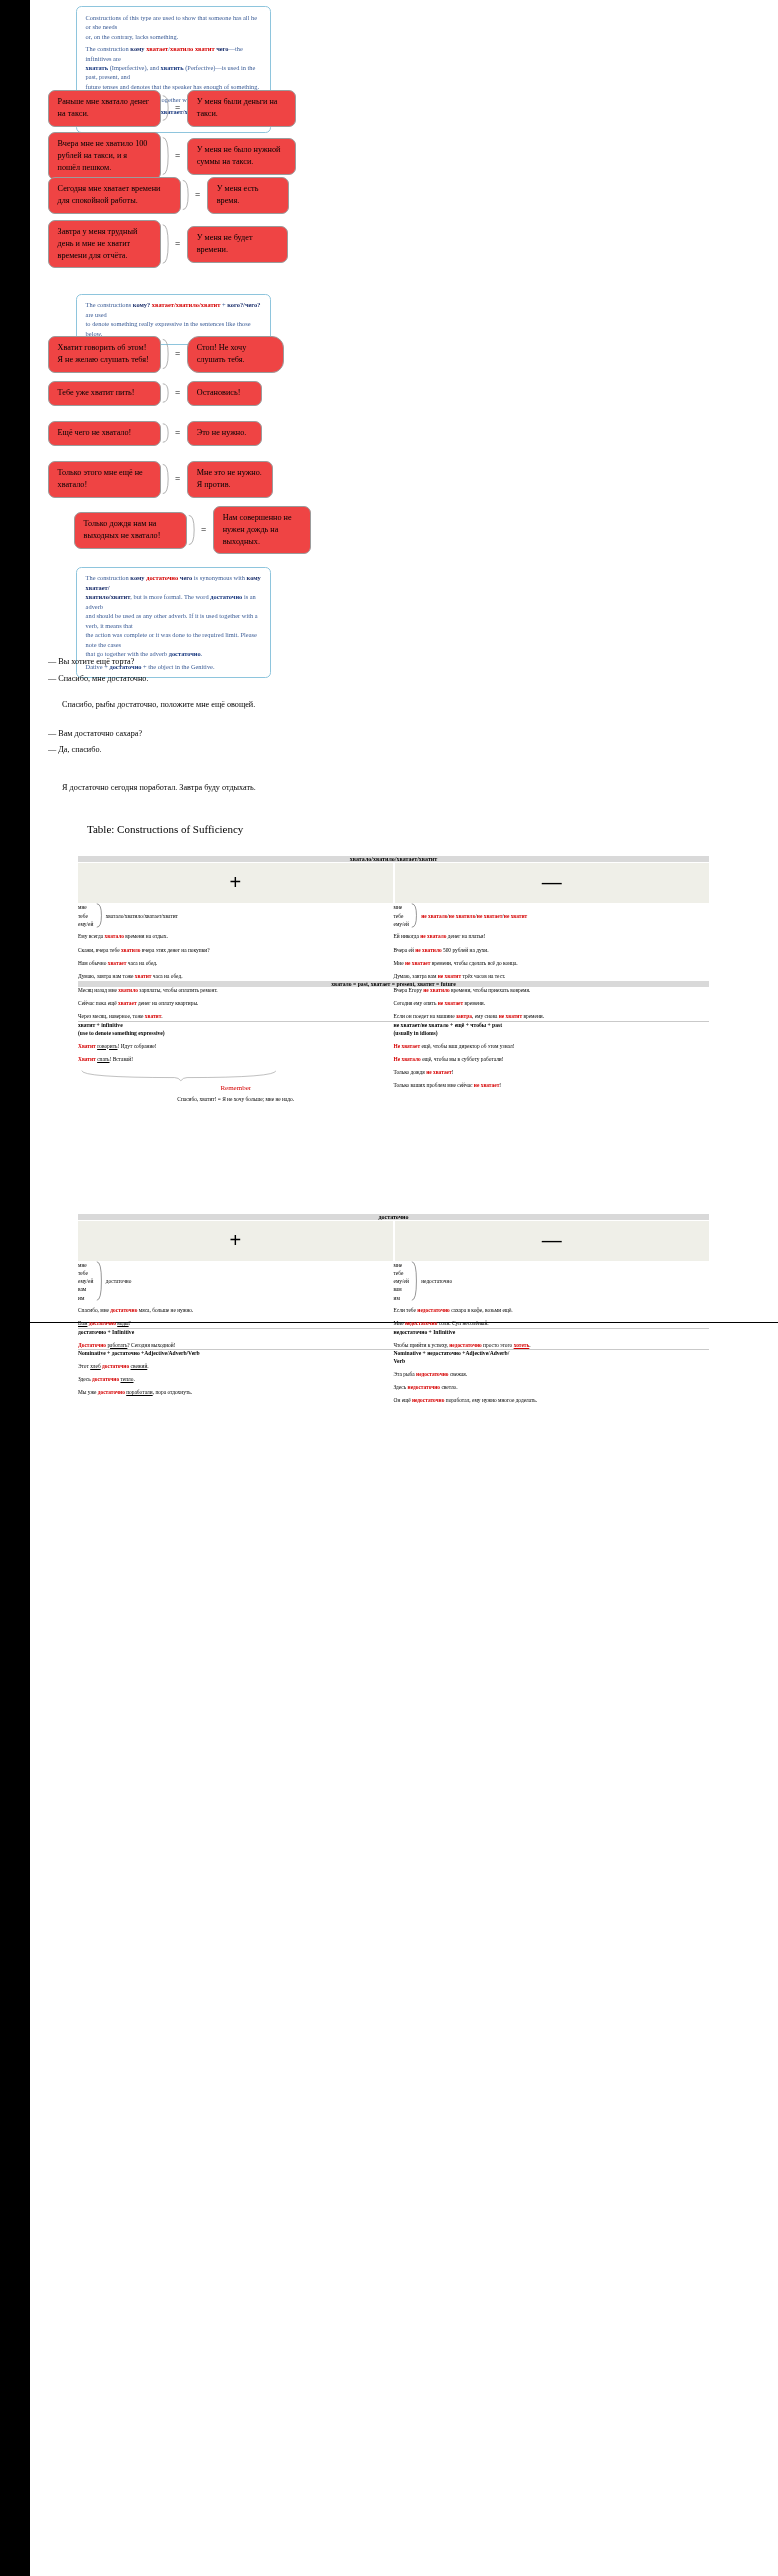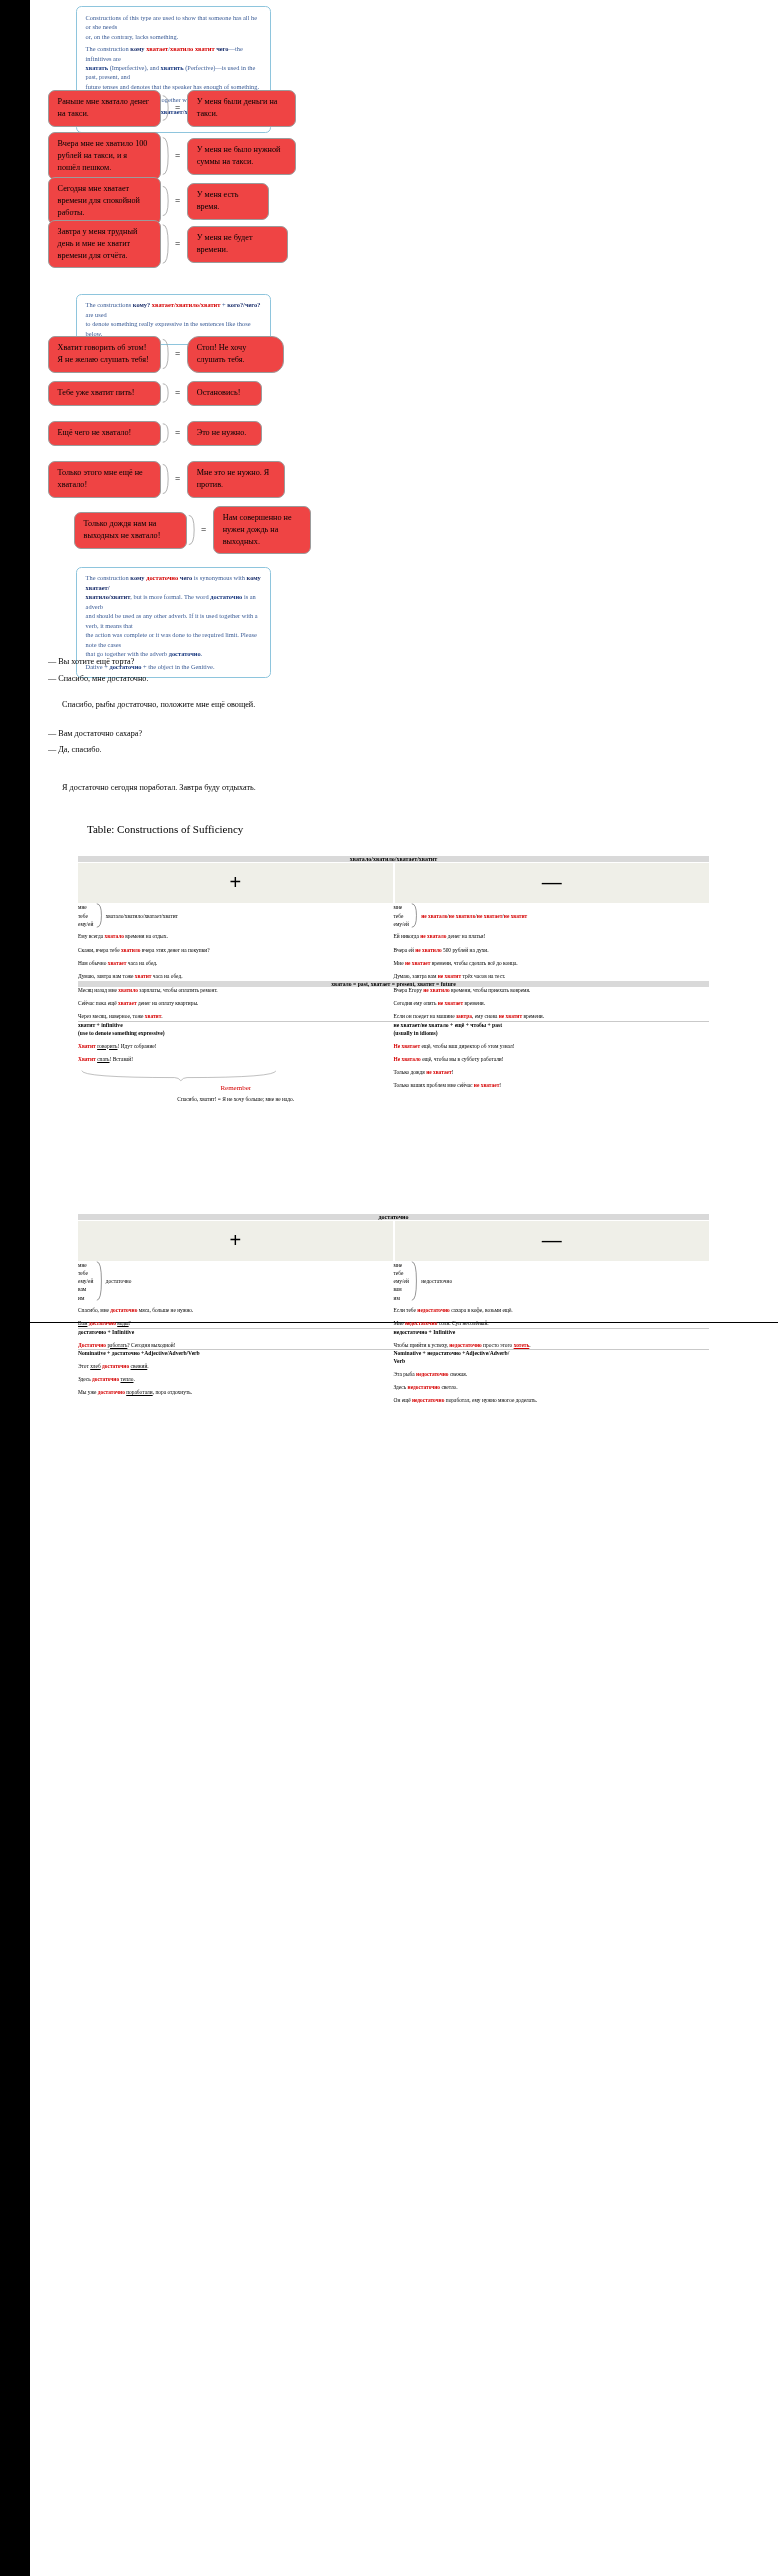--- a/index.html
+++ b/index.html
@@ -85,21 +85,21 @@
   <div class="brace">
       <svg width="10" height="39" viewBox="0 0 13 50">
         <path d="M1,1 Q8,1 8,25 Q8,49 1,49" fill="none" stroke="#9b9b9b" stroke-width="1"></path>
       </svg>
     </div>
   <div class="eq">=</div>
   <div class="sbox" style="width:109px;">У меня не было нужной суммы на такси.</div>
 </div>
 
 <div class="pair" style="left:48px;top:177px;">
-  <div class="sbox" style="width:113px;font-family:Liberation Serif, serif;">Сегодня мне хватает времени для спокойной работы.</div>
+  <div class="sbox" style="width:133px;font-family:Liberation Serif, serif;">Сегодня мне хватает времени для спокойной работы.</div>
   <div class="brace">
       <svg width="10" height="31" viewBox="0 0 13 40">
         <path d="M1,1 Q8,1 8,20 Q8,39 1,39" fill="none" stroke="#9b9b9b" stroke-width="1"></path>
       </svg>
     </div>
   <div class="eq">=</div>
   <div class="sbox" style="width:82px;">У меня есть время.</div>
 </div>
 
 <div class="pair" style="left:48px;top:220px;">
@@ -152,21 +152,21 @@
 </div>
 
 <div class="pair" style="left:48px;top:461px;">
   <div class="sbox" style="width:113px;">Только этого мне ещё не хватало!</div>
   <div class="brace">
       <svg width="10" height="31" viewBox="0 0 13 40">
         <path d="M1,1 Q8,1 8,20 Q8,39 1,39" fill="none" stroke="#9b9b9b" stroke-width="1"></path>
       </svg>
     </div>
   <div class="eq">=</div>
-  <div class="sbox" style="width:98px;">Мне это не нужно. Я против.</div>
+  <div class="sbox" style="width:86px;">Мне это не нужно. Я против.</div>
 </div>
 
 <div class="pair" style="left:48px;top:506px;padding-left:26px;">
   <div class="sbox" style="width:113px;">Только дождя нам на выходных не хватало!</div>
   <div class="brace">
       <svg width="10" height="31" viewBox="0 0 13 40">
         <path d="M1,1 Q8,1 8,20 Q8,39 1,39" fill="none" stroke="#9b9b9b" stroke-width="1"></path>
       </svg>
     </div>
   <div class="eq">=</div>

